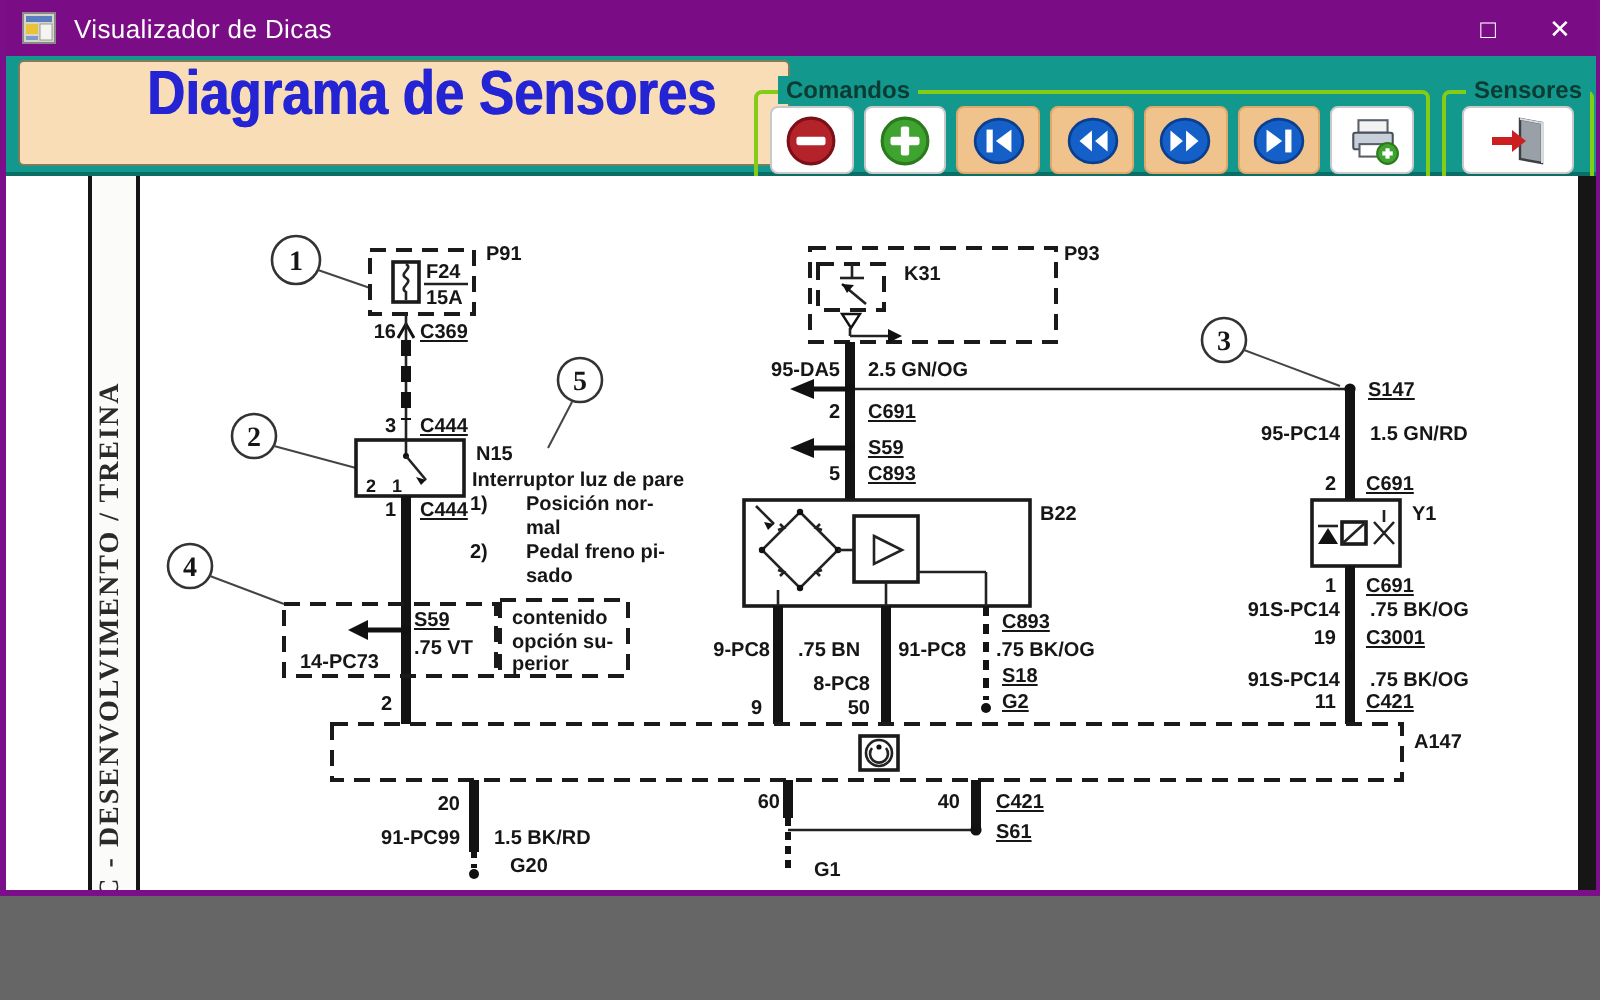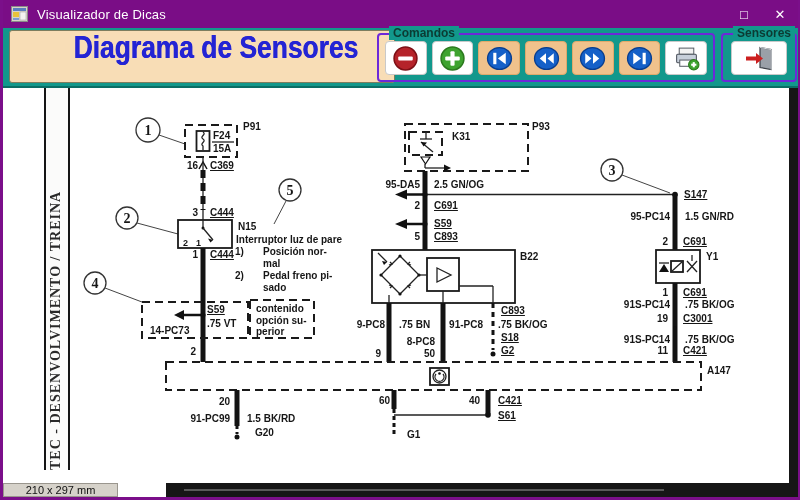--- a/index.html
+++ b/index.html
@@ -1,32 +1,32 @@
 <!DOCTYPE html>
 <html><head>
 <meta charset="utf-8">
 <style>
   html,body{margin:0;padding:0;background:#666;}
-  .window{position:relative;width:800px;height:500px;box-sizing:border-box;
+  .window{position:relative;width:800px;height:448px;box-sizing:border-box;
     border-left:3px solid #7b0f8a;border-right:2px solid #7b0f8a;border-bottom:3px solid #7b0f8a;
     background:#fff;font-family:"Liberation Sans",sans-serif;overflow:hidden;}
   
   .titlebar{height:28px;background:#7a0d86;display:flex;align-items:center;color:#fff;}
   .app-icon{width:17px;height:16px;margin:0 9px 0 8px;}
   .title-text{font-size:13px;letter-spacing:.2px;}
   .win-controls{margin-left:auto;display:flex;}
   .win-btn{width:36px;height:26px;display:flex;align-items:center;justify-content:center;
     color:#fff;font-size:13px;cursor:default;}
   
   .toolbar{position:relative;height:60px;background:#12988c;border-bottom:2px solid #0b6e65;box-sizing:border-box;}
   .heading-panel{position:absolute;left:6px;top:2px;width:357px;height:51px;background:#f8ddb6;
     border:1px solid #7d7d5e;border-radius:3px;display:flex;justify-content:center;padding-left:27px;}
   .heading-text{color:#2424d4;font-weight:bold;font-size:30px;transform:scaleX(.88) scaleY(1.04);
     text-shadow:.6px 0 0 #2424d4;white-space:nowrap;}
-  .group-box{position:absolute;top:5px;height:49px;border:2px solid #6d28d9;border-radius:4px;box-sizing:border-box;}
+  .group-box{position:absolute;top:17px;height:49px;border:2px solid #84cc16;border-radius:4px;box-sizing:border-box;}
   .group-label{position:absolute;top:-9px;left:10px;background:#12988c;padding:0 4px;
     font-size:12px;font-weight:bold;color:#0c3b33;}
   .gb-commands{left:374px;width:338px;}
   .gb-program{left:718px;width:76px;}
   .btn-row{display:flex;gap:5px;padding:6px 6px;}
   .tb-btn{width:42px;height:34px;border:1px solid #c9c9c9;border-radius:4px;background:#fff;
     display:flex;align-items:center;justify-content:center;padding:0;cursor:default;}
   .tb-btn.tan{background:#f0c28c;border-color:#e0a96b;}
   .exit-row{display:flex;padding:6px 8px;}
   .tb-btn.exit{width:56px;}

